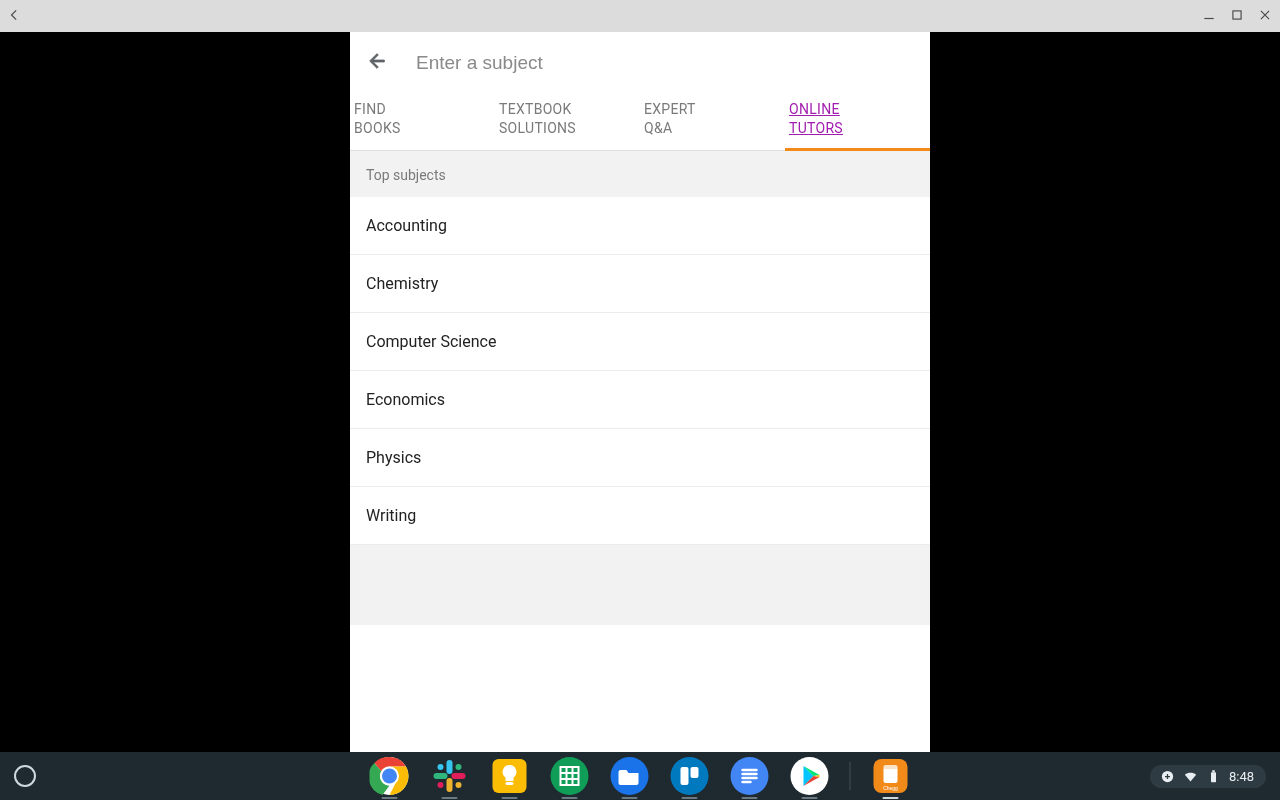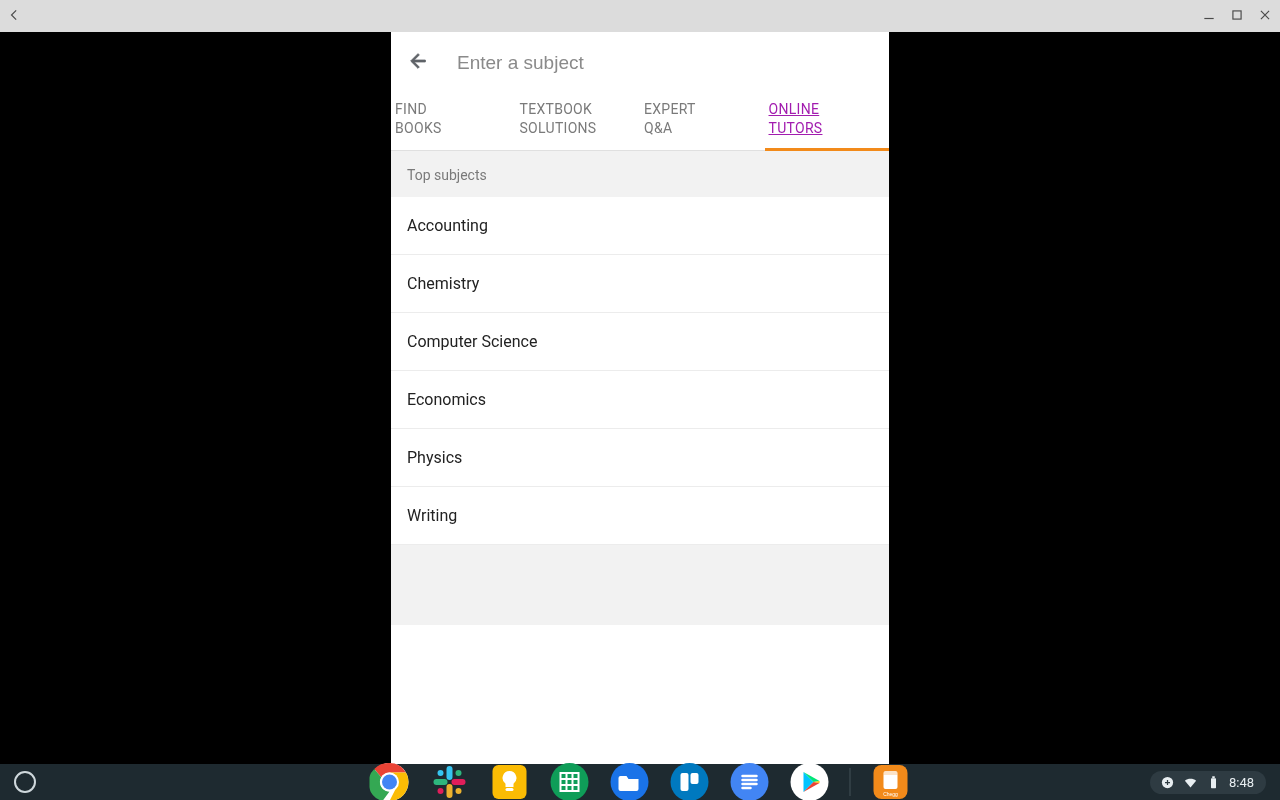--- a/index.html
+++ b/index.html
@@ -22,21 +22,21 @@
   
   .stage {
     flex: 1;
     background: #000;
     display: flex;
     justify-content: center;
     align-items: flex-start;
     position: relative;
   }
   .app {
-    width: 498px;
+    width: 580px;
     height: 100%;
     background: #fff;
     display: flex;
     flex-direction: column;
   }
 
   
   .app-header {
     height: 62px;
     display: flex;
@@ -93,21 +93,21 @@
     padding: 19px 16px;
     font-size: 16px;
     color: #222;
     border-bottom: 1px solid #ececec;
     cursor: pointer;
   }
   .list-tail { height: 80px; background: #f2f2f2; }
 
   
   .shelf {
-    height: 36px;
+    height: 48px;
     background: #1e2a30;
     display: flex;
     align-items: center;
     padding: 0 14px;
     flex-shrink: 0;
     position: relative;
   }
   .launcher {
     width: 22px; height: 22px;
     border: 2px solid #cfd8dc;

